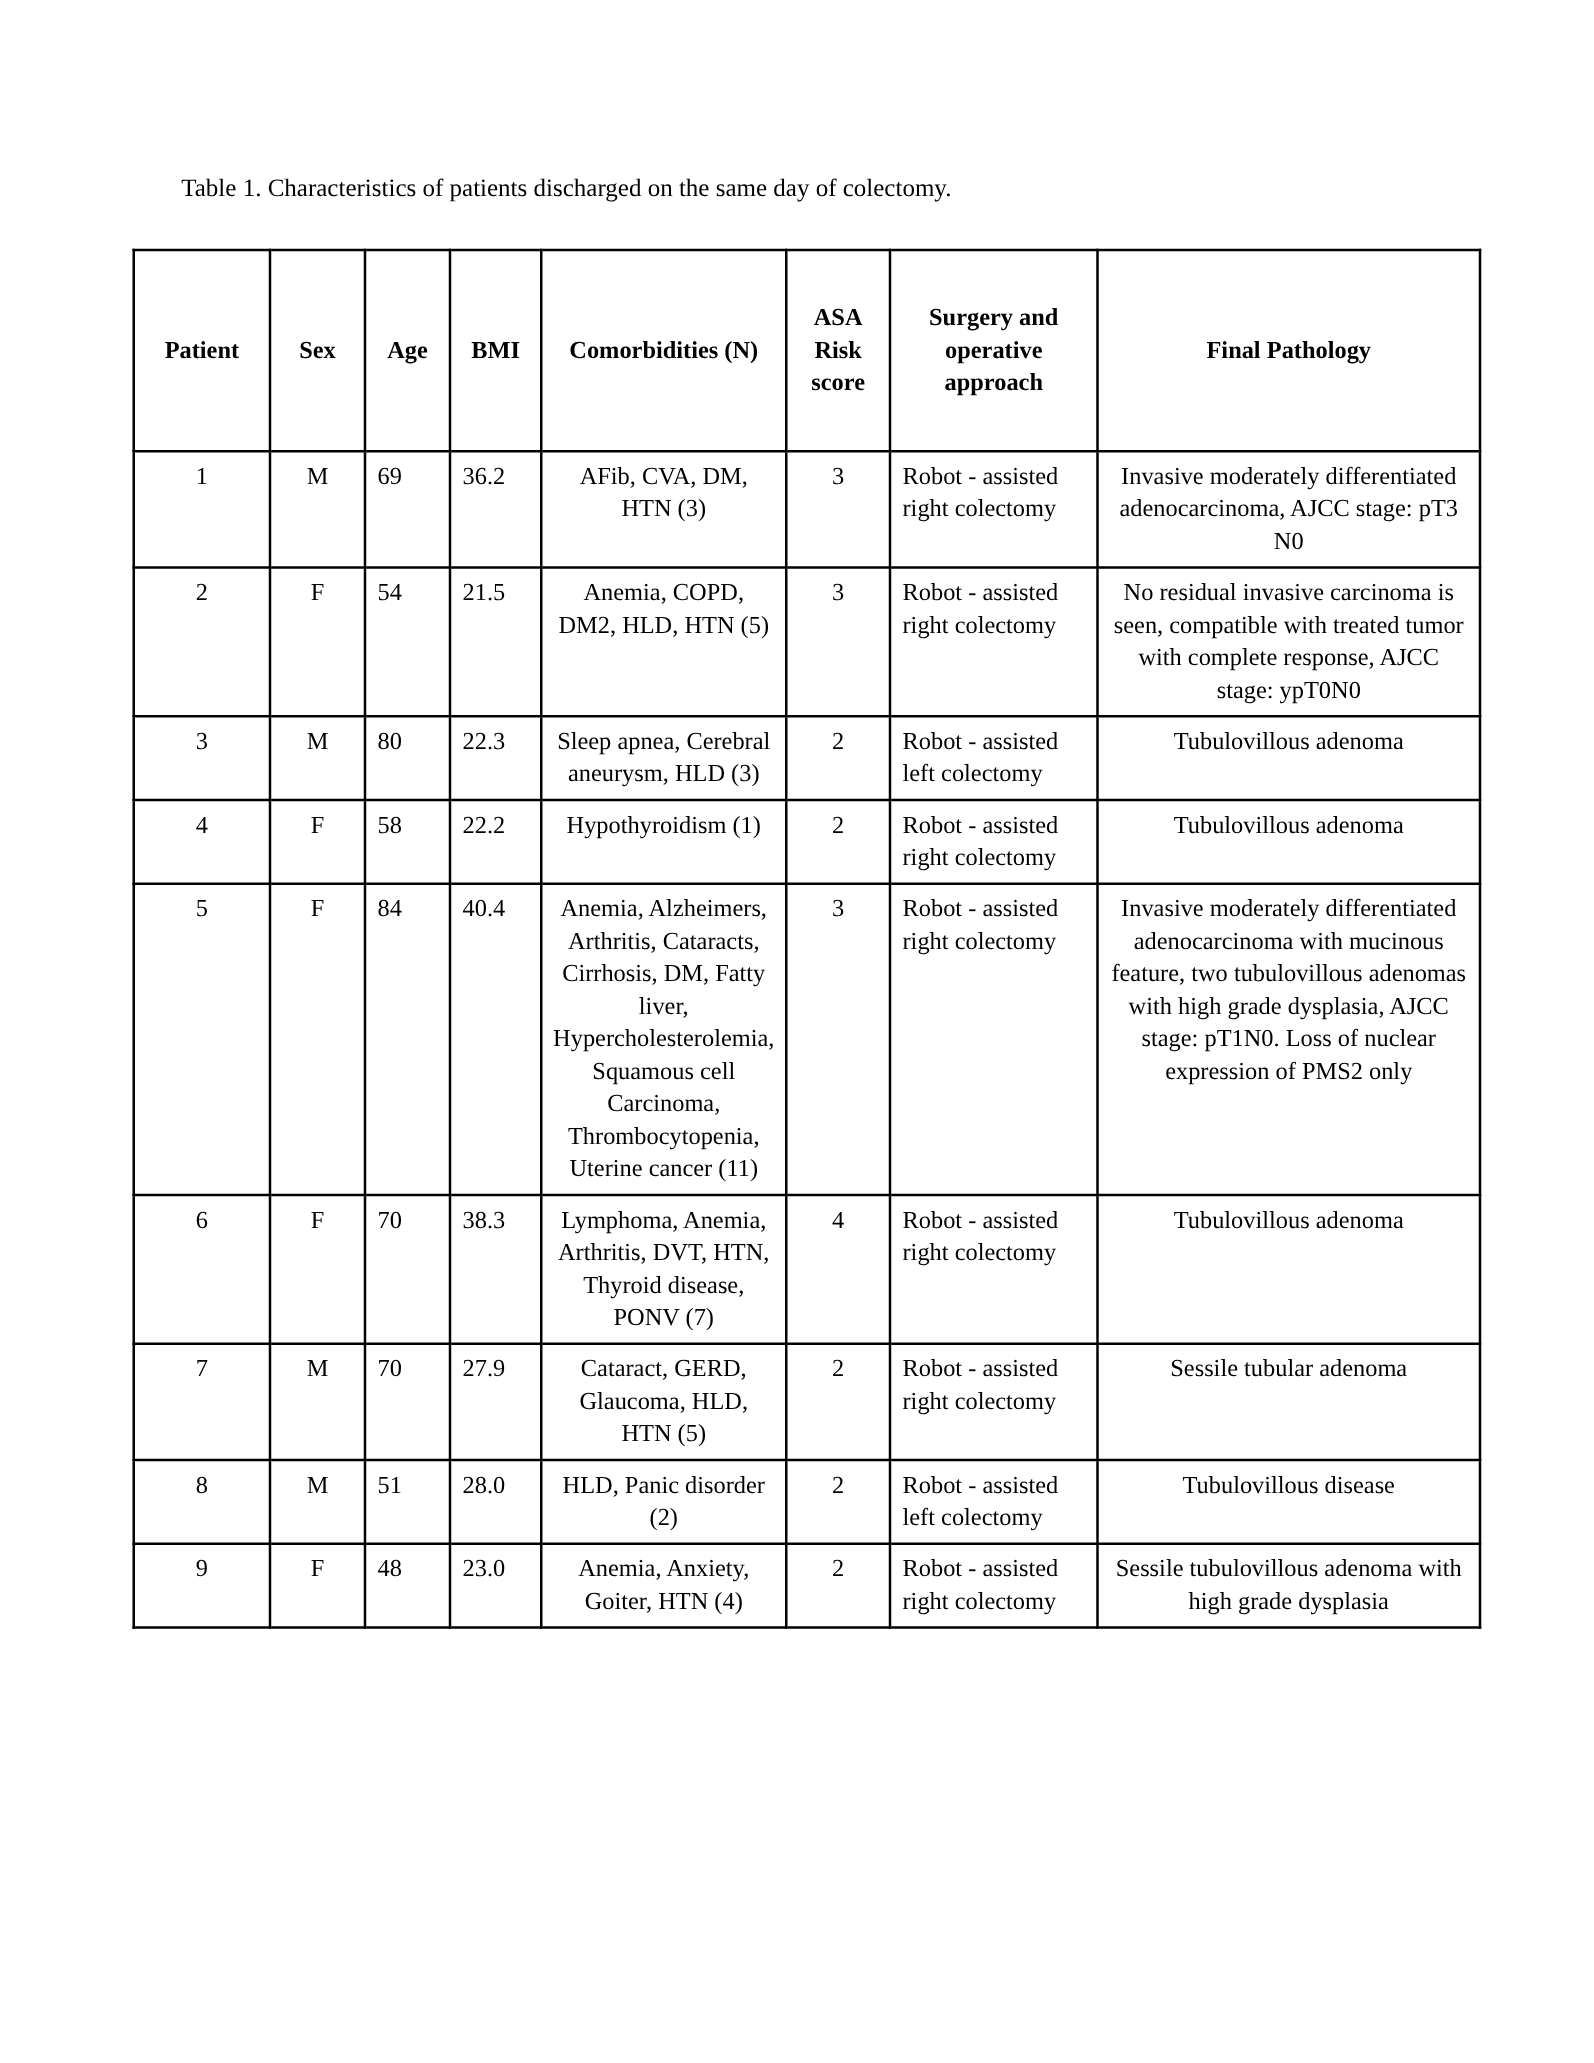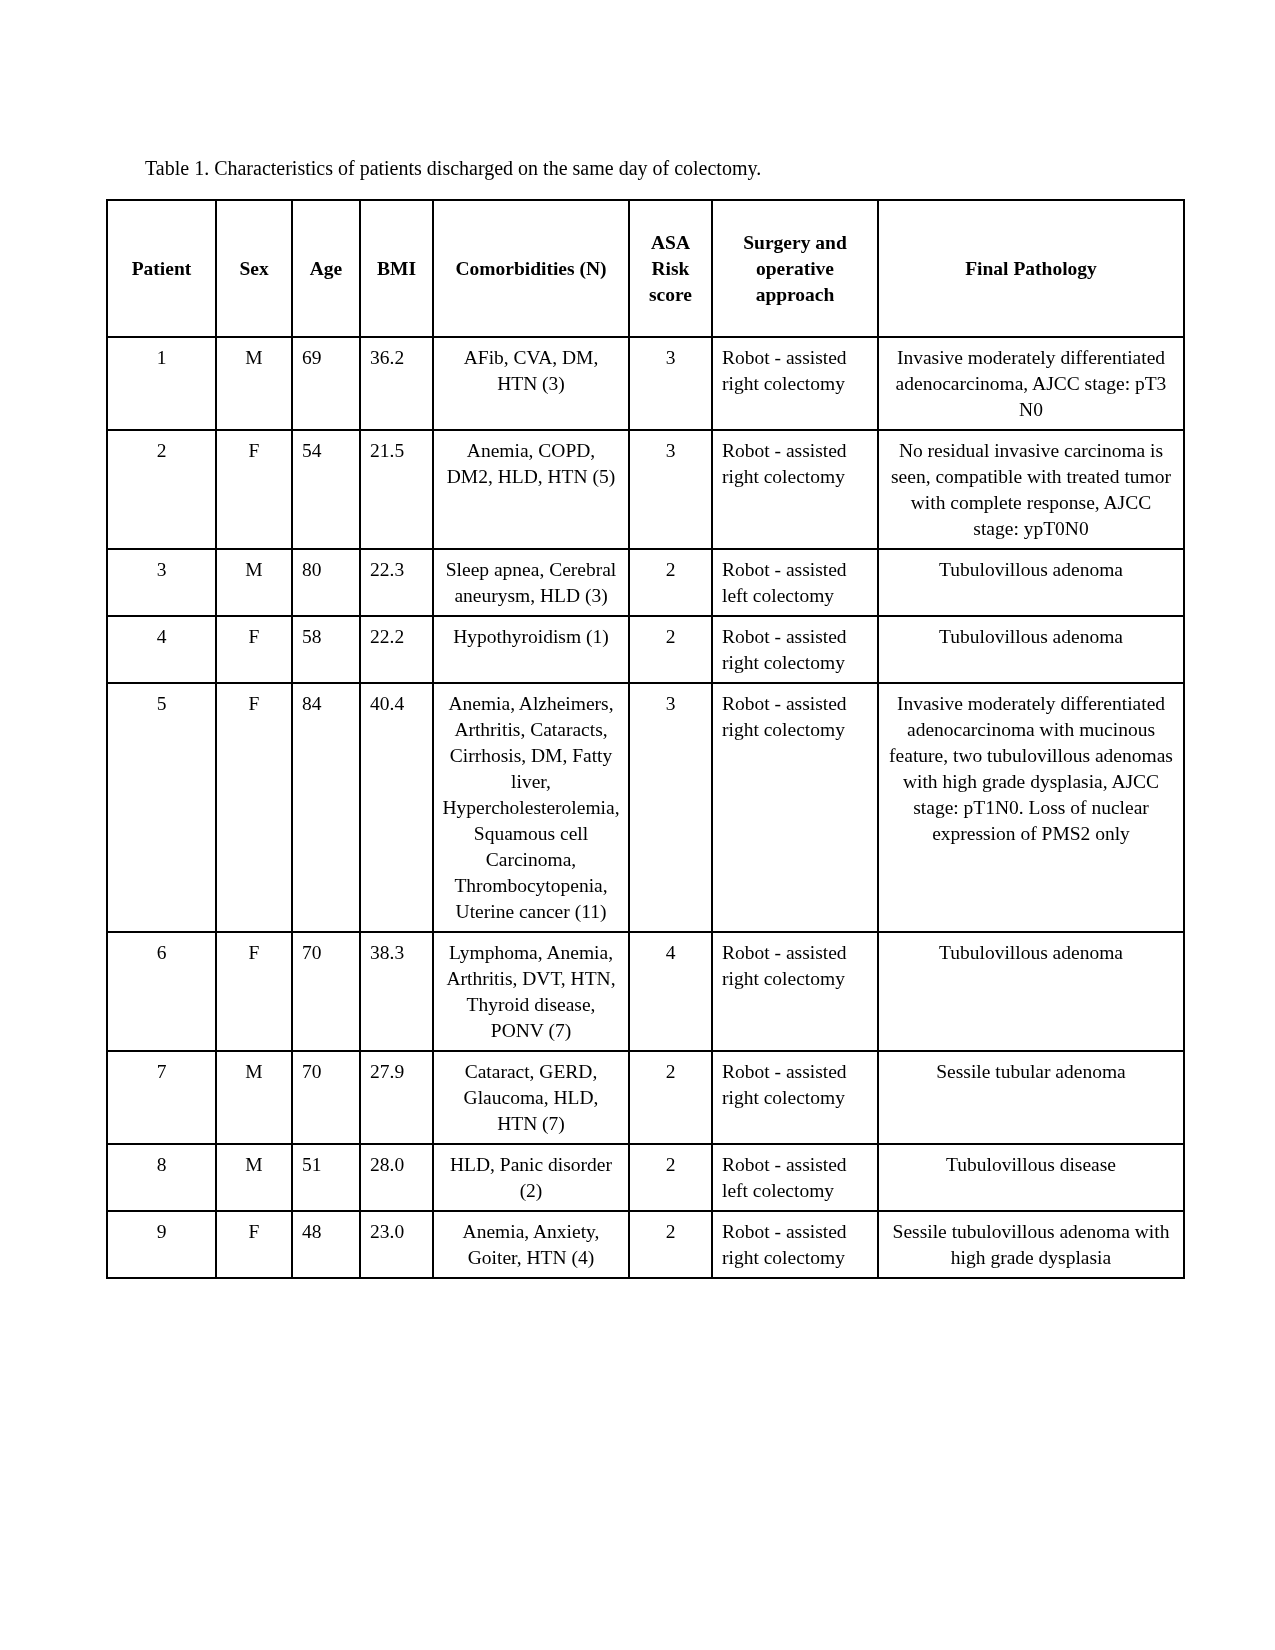--- a/index.html
+++ b/index.html
@@ -10,21 +10,21 @@
   body {
     position: relative;
     width: 1275px;
     height: 1650px;
     font-family: "Liberation Serif", serif;
     color: #000000;
   }
   .page-title {
     position: absolute;
     left: 145px;
-    top: 155px;
+    top: 138px;
     font-size: 20px;
     line-height: 26px;
     white-space: nowrap;
   }
   table.patients {
     position: absolute;
     left: 106px;
     top: 199px;
     border-collapse: collapse;
     table-layout: fixed;
@@ -35,21 +35,21 @@
     border: 2px solid #000000;
     font-size: 19.5px;
     line-height: 26px;
     overflow-wrap: break-word;
   }
   table.patients th {
     font-weight: bold;
     text-align: center;
     vertical-align: middle;
     height: 135px;
-    padding: 0 6px;
+    padding: 12px 6px;
   }
   table.patients td {
     vertical-align: top;
     text-align: center;
     padding: 7px 8px 6px;
   }
   
   table.patients td:nth-child(3),
   table.patients td:nth-child(4),
   table.patients td:nth-child(7) {
@@ -144,21 +144,21 @@
         <td>Lymphoma, Anemia, Arthritis, DVT, HTN, Thyroid disease, PONV (7)</td>
         <td>4</td>
         <td>Robot - assisted right colectomy</td>
         <td>Tubulovillous adenoma</td>
       </tr>
       <tr>
         <td>7</td>
         <td>M</td>
         <td>70</td>
         <td>27.9</td>
-        <td>Cataract, GERD, Glaucoma, HLD, HTN (7)</td>
+        <td>Cataract, GERD, Glaucoma, HLD, HTN (5)</td>
         <td>2</td>
         <td>Robot - assisted right colectomy</td>
         <td>Sessile tubular adenoma</td>
       </tr>
       <tr>
         <td>8</td>
         <td>M</td>
         <td>51</td>
         <td>28.0</td>
         <td>HLD, Panic disorder (2)</td>

